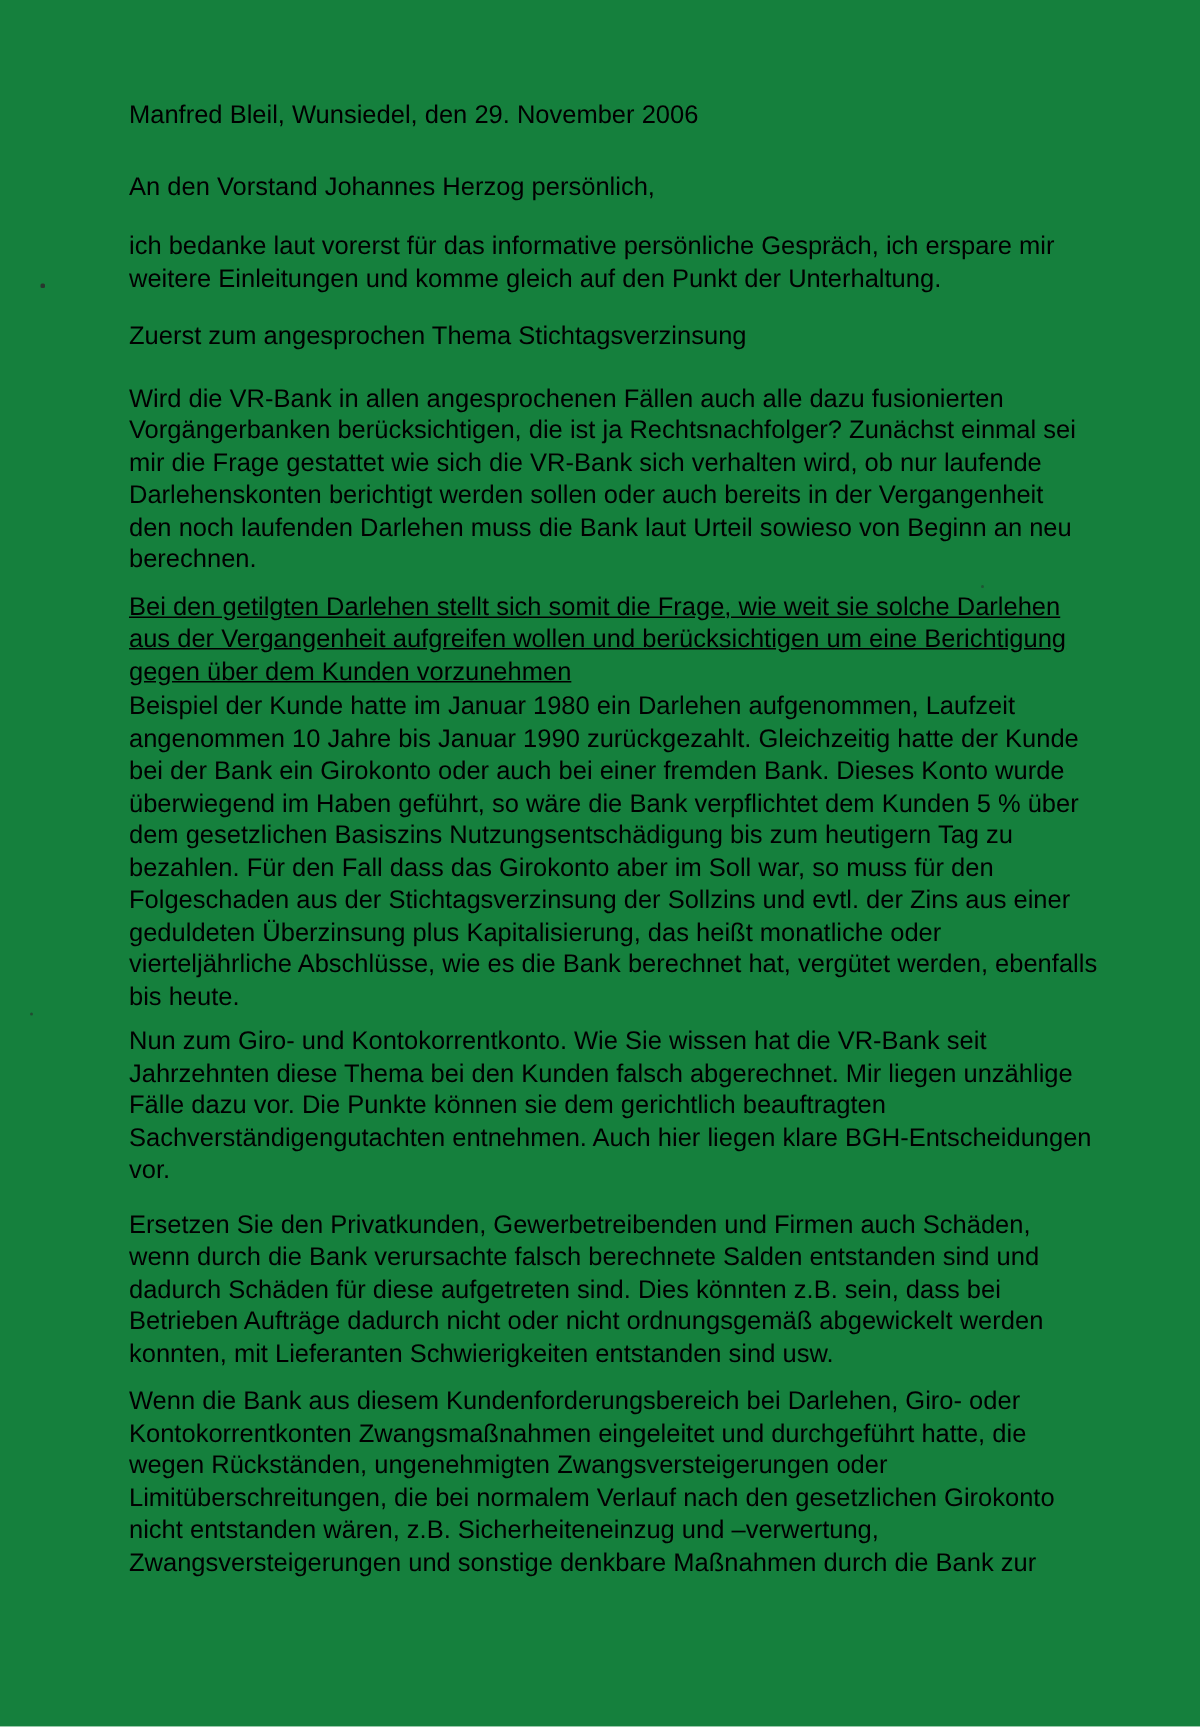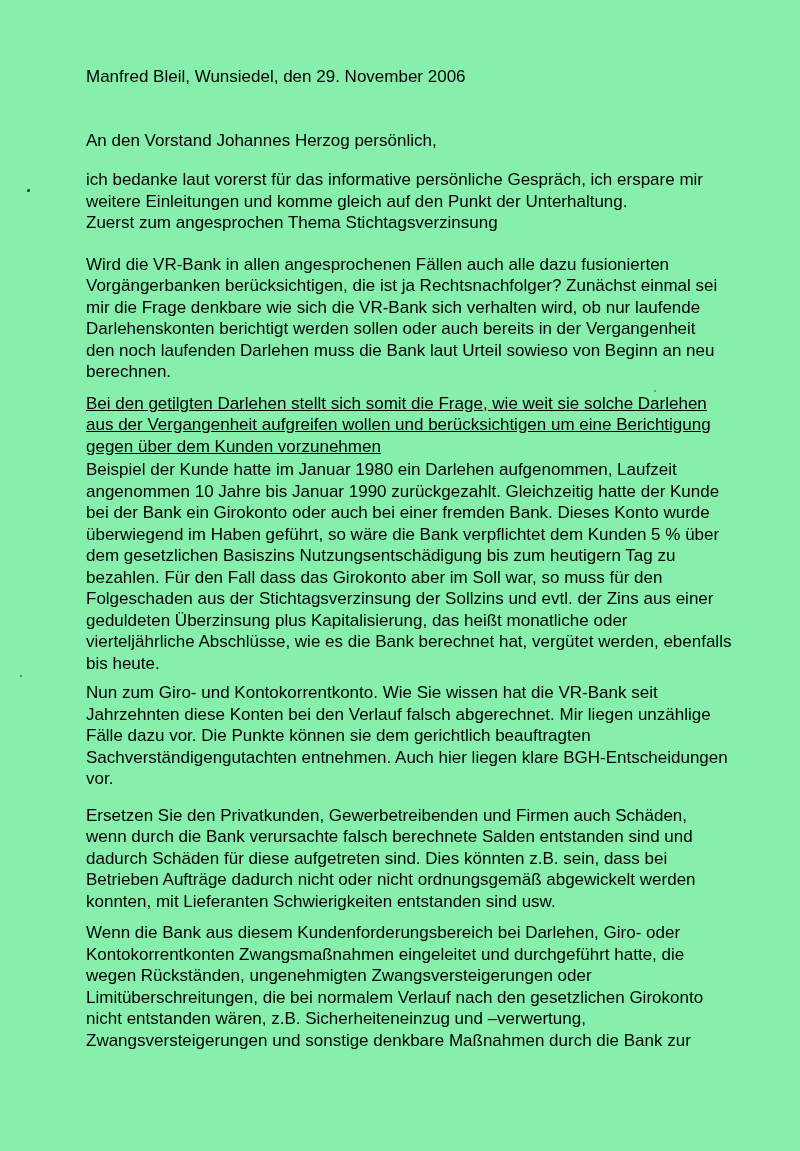--- a/index.html
+++ b/index.html
@@ -4,44 +4,44 @@
 <style>
   html, body {
     margin: 0;
     padding: 0;
     background: #ffffff;
   }
   .page {
     position: relative;
     width: 800px;
     height: 1151px;
-    background: #86efac;
+    background: #15803d;
     overflow: hidden;
     font-family: "Liberation Sans", sans-serif;
   }
   .letter {
     position: absolute;
     left: 86px;
     top: 66px;
     width: 690px;
     color: #141414;
     font-size: 17px;
     line-height: 21.5px;
     
     filter: blur(0.3px) contrast(1.35);
   }
   .block { margin: 0; }
   .line {
     white-space: nowrap;
     height: 21.5px;
   }
   
-  .b1 { margin-top: 42px; }  
+  .b1 { margin-top: 26px; }  
   .b2 { margin-top: 18px; }  
-  .b3 { }  
+  .b3 { margin-top: 17px; }  
   .b4 { margin-top: 20px; }  
   .b5 { margin-top: 10px; text-decoration: underline; }  
   .b6 { margin-top: 2px; }  
   .b7 { margin-top: 8px;  }  
   .b8 { margin-top: 15px; }  
   .b9 { margin-top: 10px; }  
 
   
   .speck {
     position: absolute;
@@ -67,21 +67,21 @@
       <div class="block b2">
         <div class="line">ich bedanke laut vorerst für das informative persönliche Gespräch, ich erspare mir</div>
         <div class="line">weitere Einleitungen und komme gleich auf den Punkt der Unterhaltung.</div>
       </div>
       <div class="block b3">
         <div class="line">Zuerst zum angesprochen Thema Stichtagsverzinsung</div>
       </div>
       <div class="block b4">
         <div class="line">Wird die VR-Bank in allen angesprochenen Fällen auch alle dazu fusionierten</div>
         <div class="line">Vorgängerbanken berücksichtigen, die ist ja Rechtsnachfolger? Zunächst einmal sei</div>
-        <div class="line">mir die Frage denkbare wie sich die VR-Bank sich verhalten wird, ob nur laufende</div>
+        <div class="line">mir die Frage gestattet wie sich die VR-Bank sich verhalten wird, ob nur laufende</div>
         <div class="line">Darlehenskonten berichtigt werden sollen oder auch bereits in der Vergangenheit</div>
         <div class="line">den noch laufenden Darlehen muss die Bank laut Urteil sowieso von Beginn an neu</div>
         <div class="line">berechnen.</div>
       </div>
       <div class="block b5">
         <div class="line">Bei den getilgten Darlehen stellt sich somit die Frage, wie weit sie solche Darlehen</div>
         <div class="line">aus der Vergangenheit aufgreifen wollen und berücksichtigen um eine Berichtigung</div>
         <div class="line">gegen über dem Kunden vorzunehmen</div>
       </div>
       <div class="block b6">
@@ -91,21 +91,21 @@
         <div class="line">überwiegend im Haben geführt, so wäre die Bank verpflichtet dem Kunden 5 % über</div>
         <div class="line">dem gesetzlichen Basiszins Nutzungsentschädigung bis zum heutigern Tag zu</div>
         <div class="line">bezahlen. Für den Fall dass das Girokonto aber im Soll war, so muss für den</div>
         <div class="line">Folgeschaden aus der Stichtagsverzinsung der Sollzins und evtl. der Zins aus einer</div>
         <div class="line">geduldeten Überzinsung plus Kapitalisierung, das heißt monatliche oder</div>
         <div class="line">vierteljährliche Abschlüsse, wie es die Bank berechnet hat, vergütet werden, ebenfalls</div>
         <div class="line">bis heute.</div>
       </div>
       <div class="block b7">
         <div class="line">Nun zum Giro- und Kontokorrentkonto. Wie Sie wissen hat die VR-Bank seit</div>
-        <div class="line">Jahrzehnten diese Konten bei den Verlauf falsch abgerechnet. Mir liegen unzählige</div>
+        <div class="line">Jahrzehnten diese Thema bei den Kunden falsch abgerechnet. Mir liegen unzählige</div>
         <div class="line">Fälle dazu vor. Die Punkte können sie dem gerichtlich beauftragten</div>
         <div class="line">Sachverständigengutachten entnehmen. Auch hier liegen klare BGH-Entscheidungen</div>
         <div class="line">vor.</div>
       </div>
       <div class="block b8">
         <div class="line">Ersetzen Sie den Privatkunden, Gewerbetreibenden und Firmen auch Schäden,</div>
         <div class="line">wenn durch die Bank verursachte falsch berechnete Salden entstanden sind und</div>
         <div class="line">dadurch Schäden für diese aufgetreten sind. Dies könnten z.B. sein, dass bei</div>
         <div class="line">Betrieben Aufträge dadurch nicht oder nicht ordnungsgemäß abgewickelt werden</div>
         <div class="line">konnten, mit Lieferanten Schwierigkeiten entstanden sind usw.</div>

